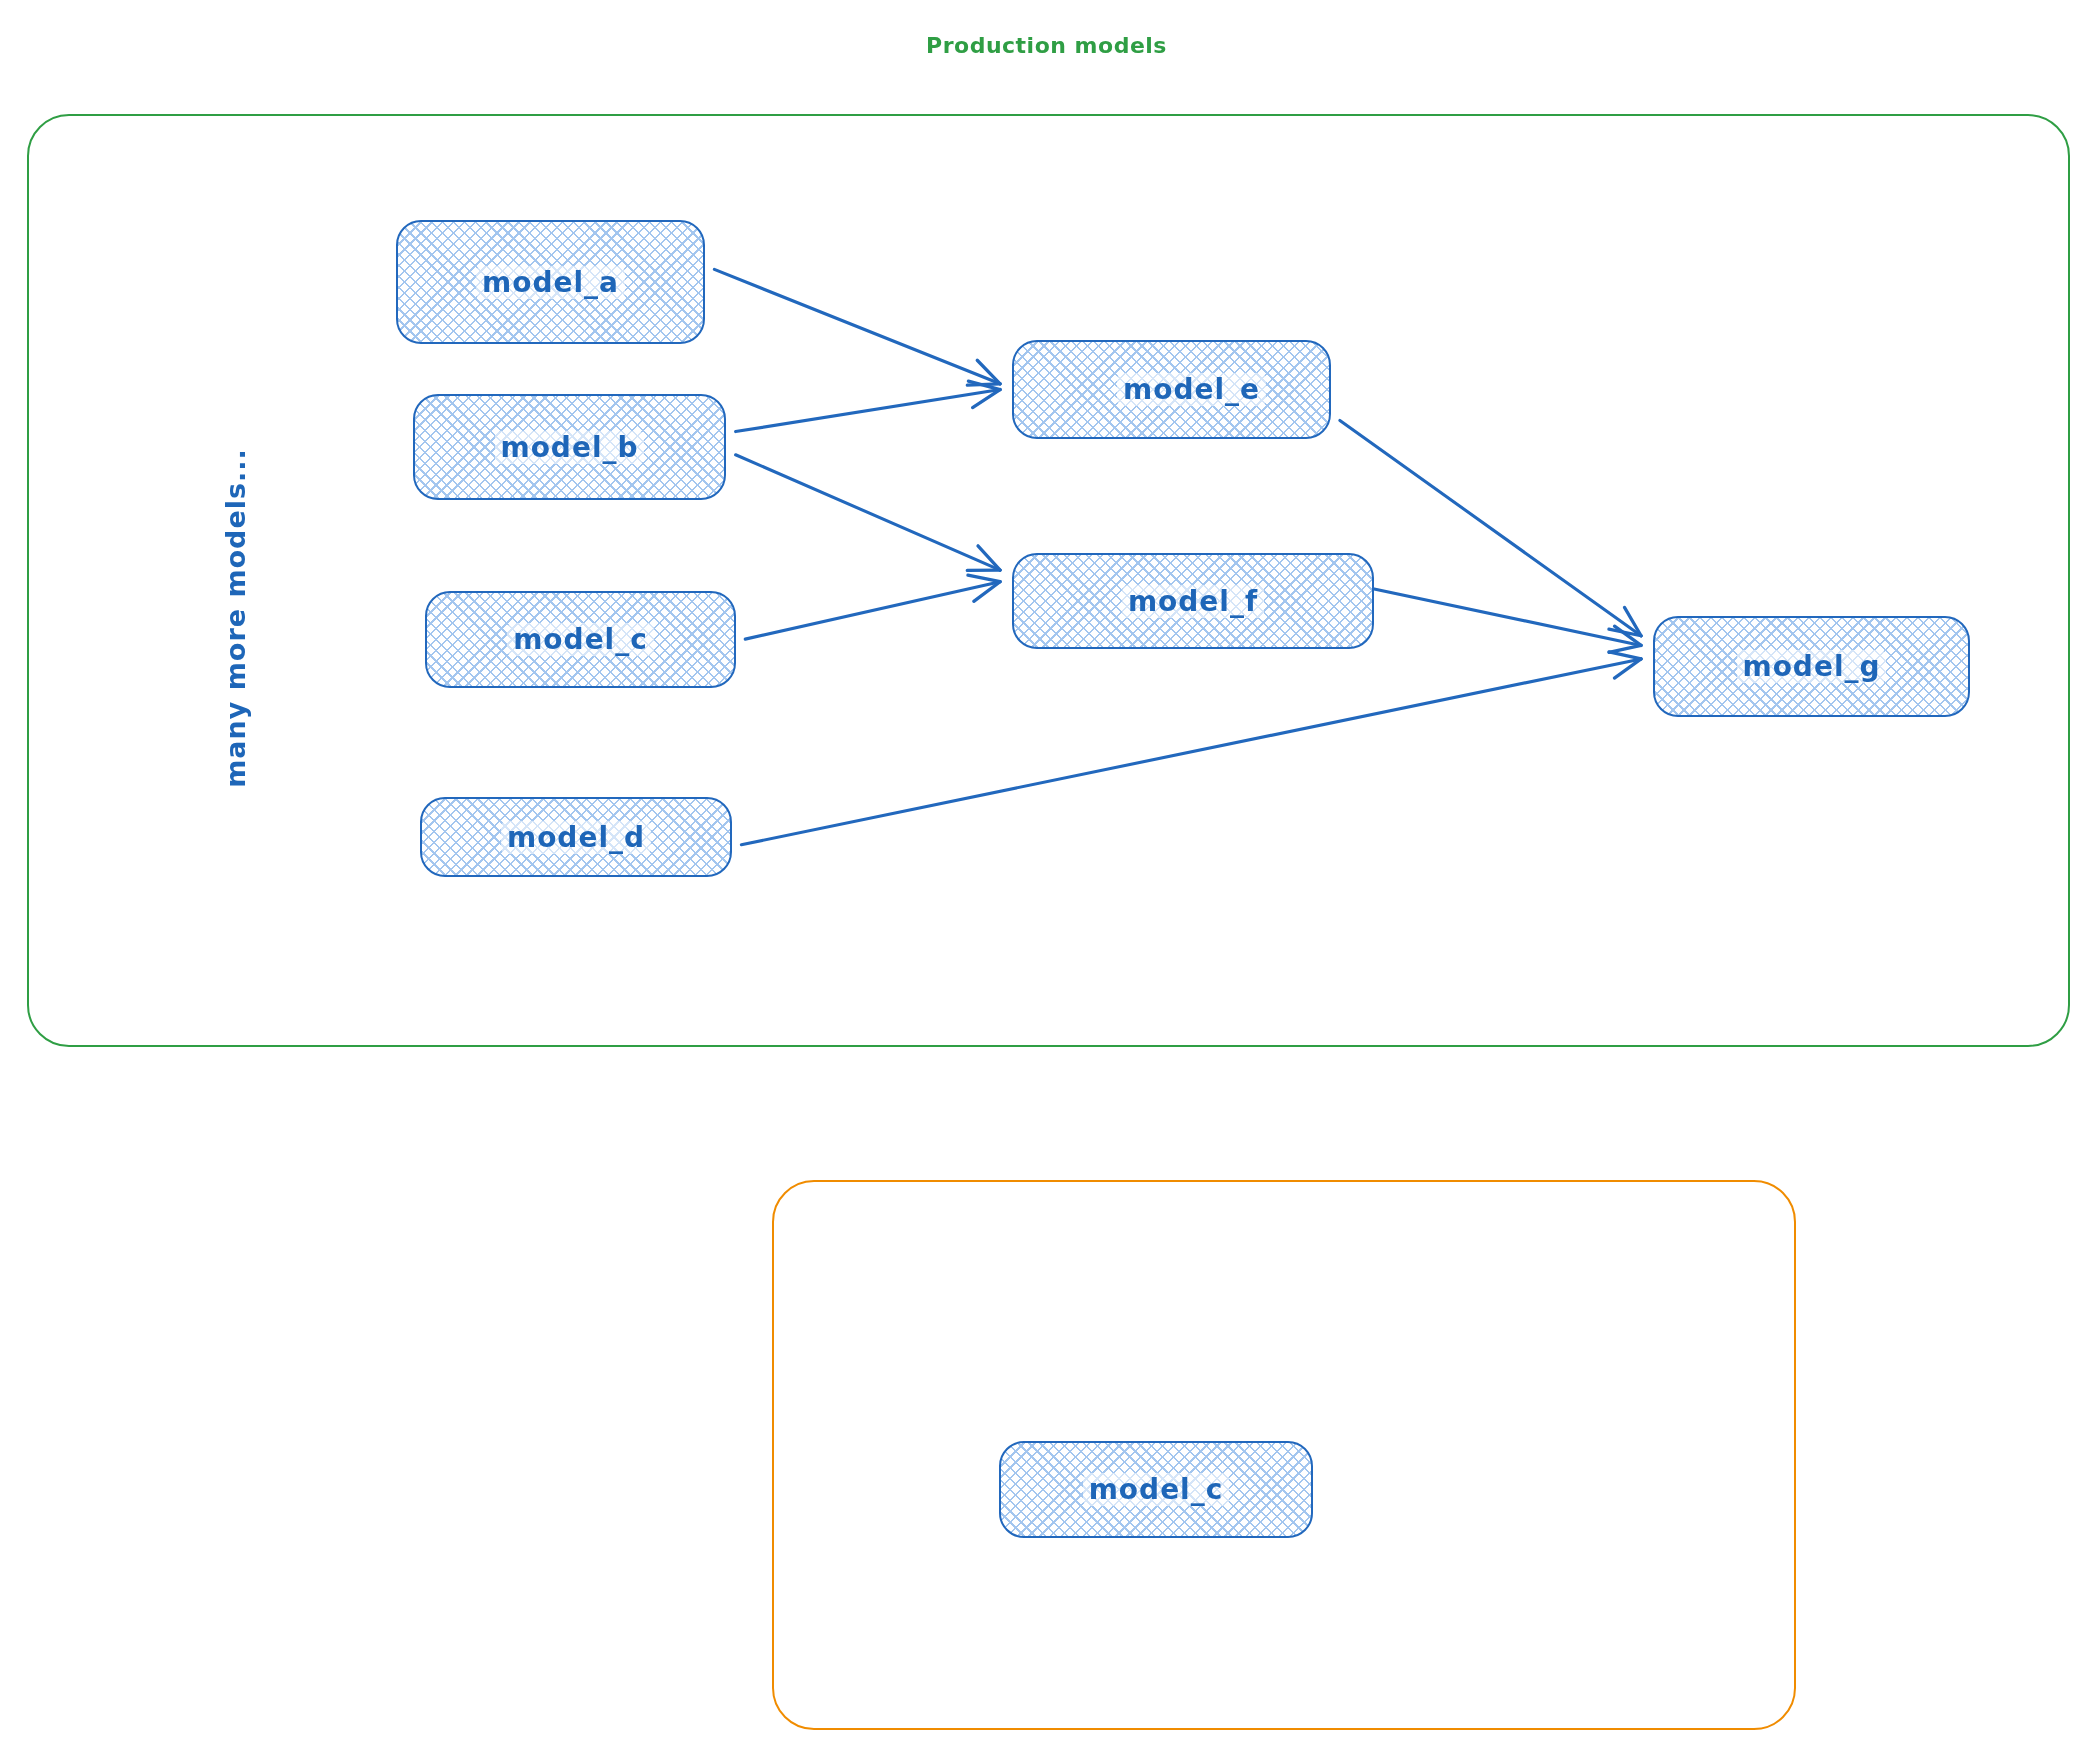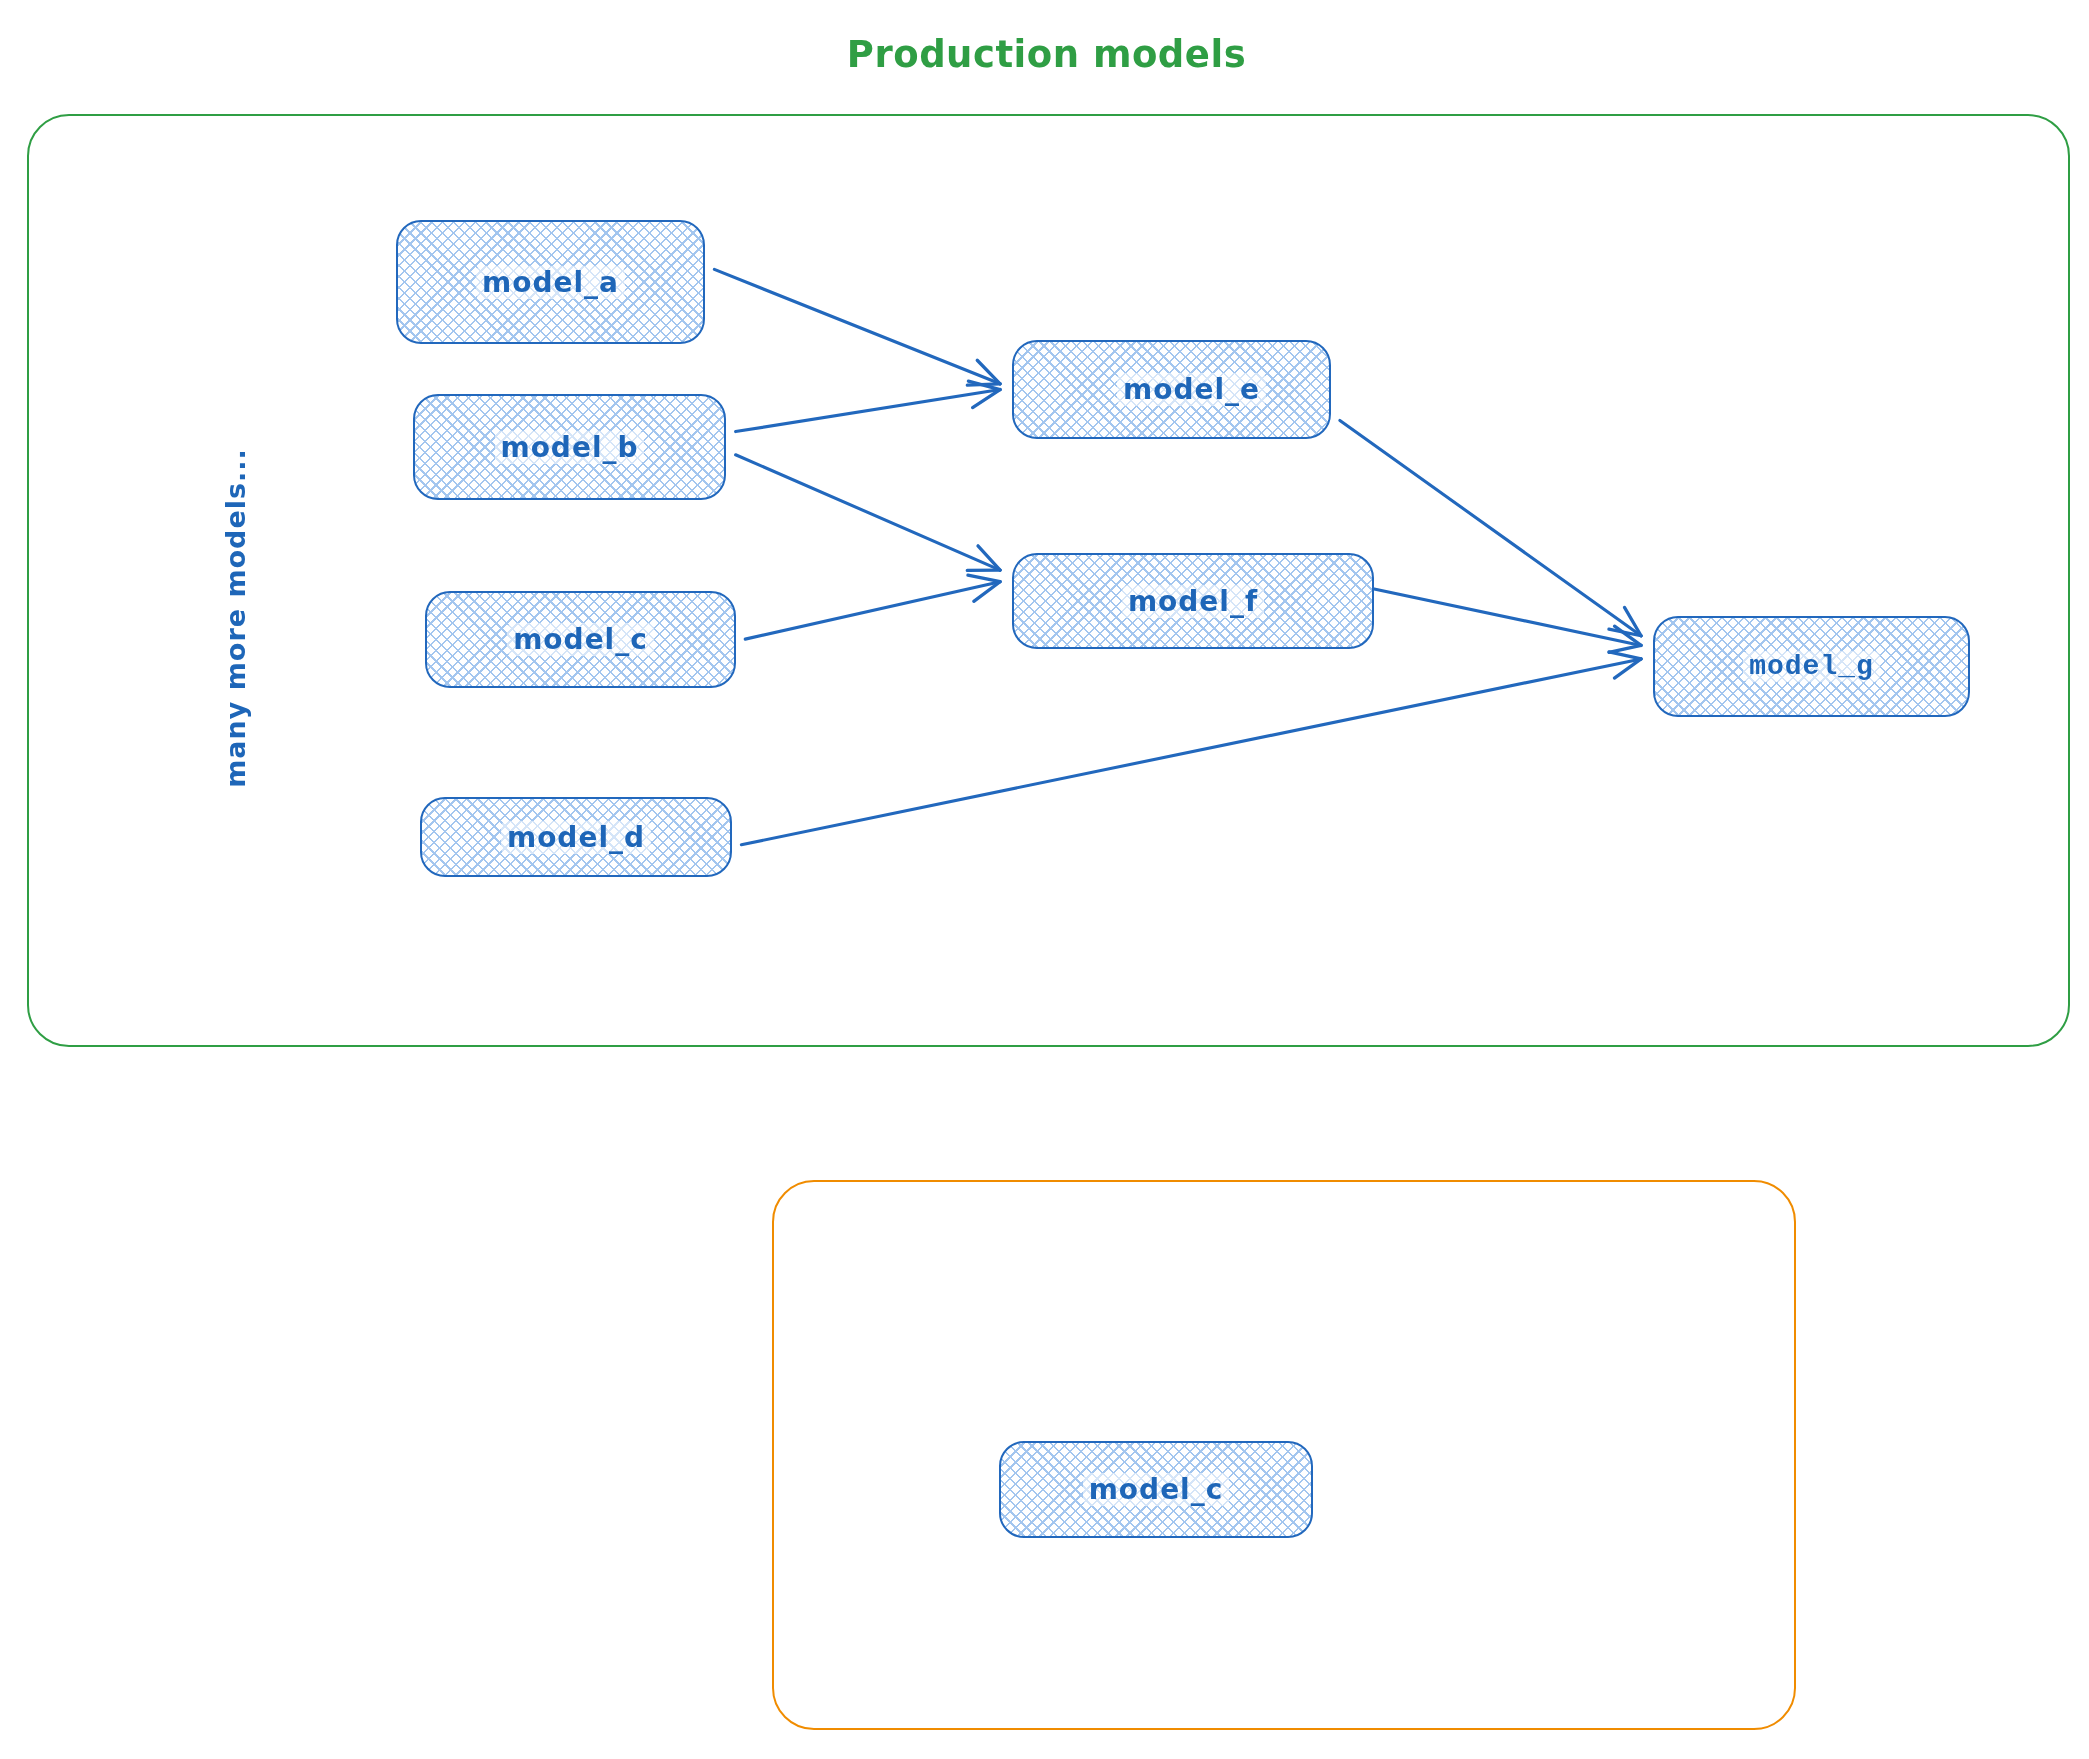--- a/index.html
+++ b/index.html
@@ -7,21 +7,21 @@
     position: relative;
     width: 2089px;
     height: 1759px;
     background: #ffffff;
     font-family: "DejaVu Sans", sans-serif;
     overflow: hidden;
   }
   .title {
     position: absolute;
     text-align: center;
-    font-size: 37px;
+    font-size: 22px;
     font-weight: bold;
     letter-spacing: 0.5px;
     white-space: nowrap;
   }
   .production-title { left: 27px; top: 33px; width: 2039px; color: var(--color-production); }
   .development-title { left: 734px; top: 1116px; width: 985px; color: var(--color-development); }
   .frame {
     position: absolute;
     border-radius: 42px;
     background: transparent;
@@ -136,21 +136,21 @@
       </div>
       <div class="node" style="left: 420px; top: 797px; width: 312px; height: 80px; text-align: right;">
         <span class="node-label">model_d</span>
       </div>
       <div class="node" style="left: 1012px; top: 340px; width: 319px; height: 99px; padding-left: 40px;">
         <span class="node-label">model_e</span>
       </div>
       <div class="node" style="left: 1012px; top: 553px; width: 362px; height: 96px;">
         <span class="node-label">model_f</span>
       </div>
-      <div class="node" style="left: 1653px; top: 616px; width: 317px; height: 101px; font-family: Liberation Mono, monospace;">
+      <div class="node" style="left: 1653px; top: 616px; width: 317px; height: 101px;">
         <span class="node-label">model_g</span>
       </div>
       <div class="node" style="left: 999px; top: 1441px; width: 314px; height: 97px;">
         <span class="node-label">model_c</span>
       </div>
     </div>
 </div>
 
 
 </body></html>

